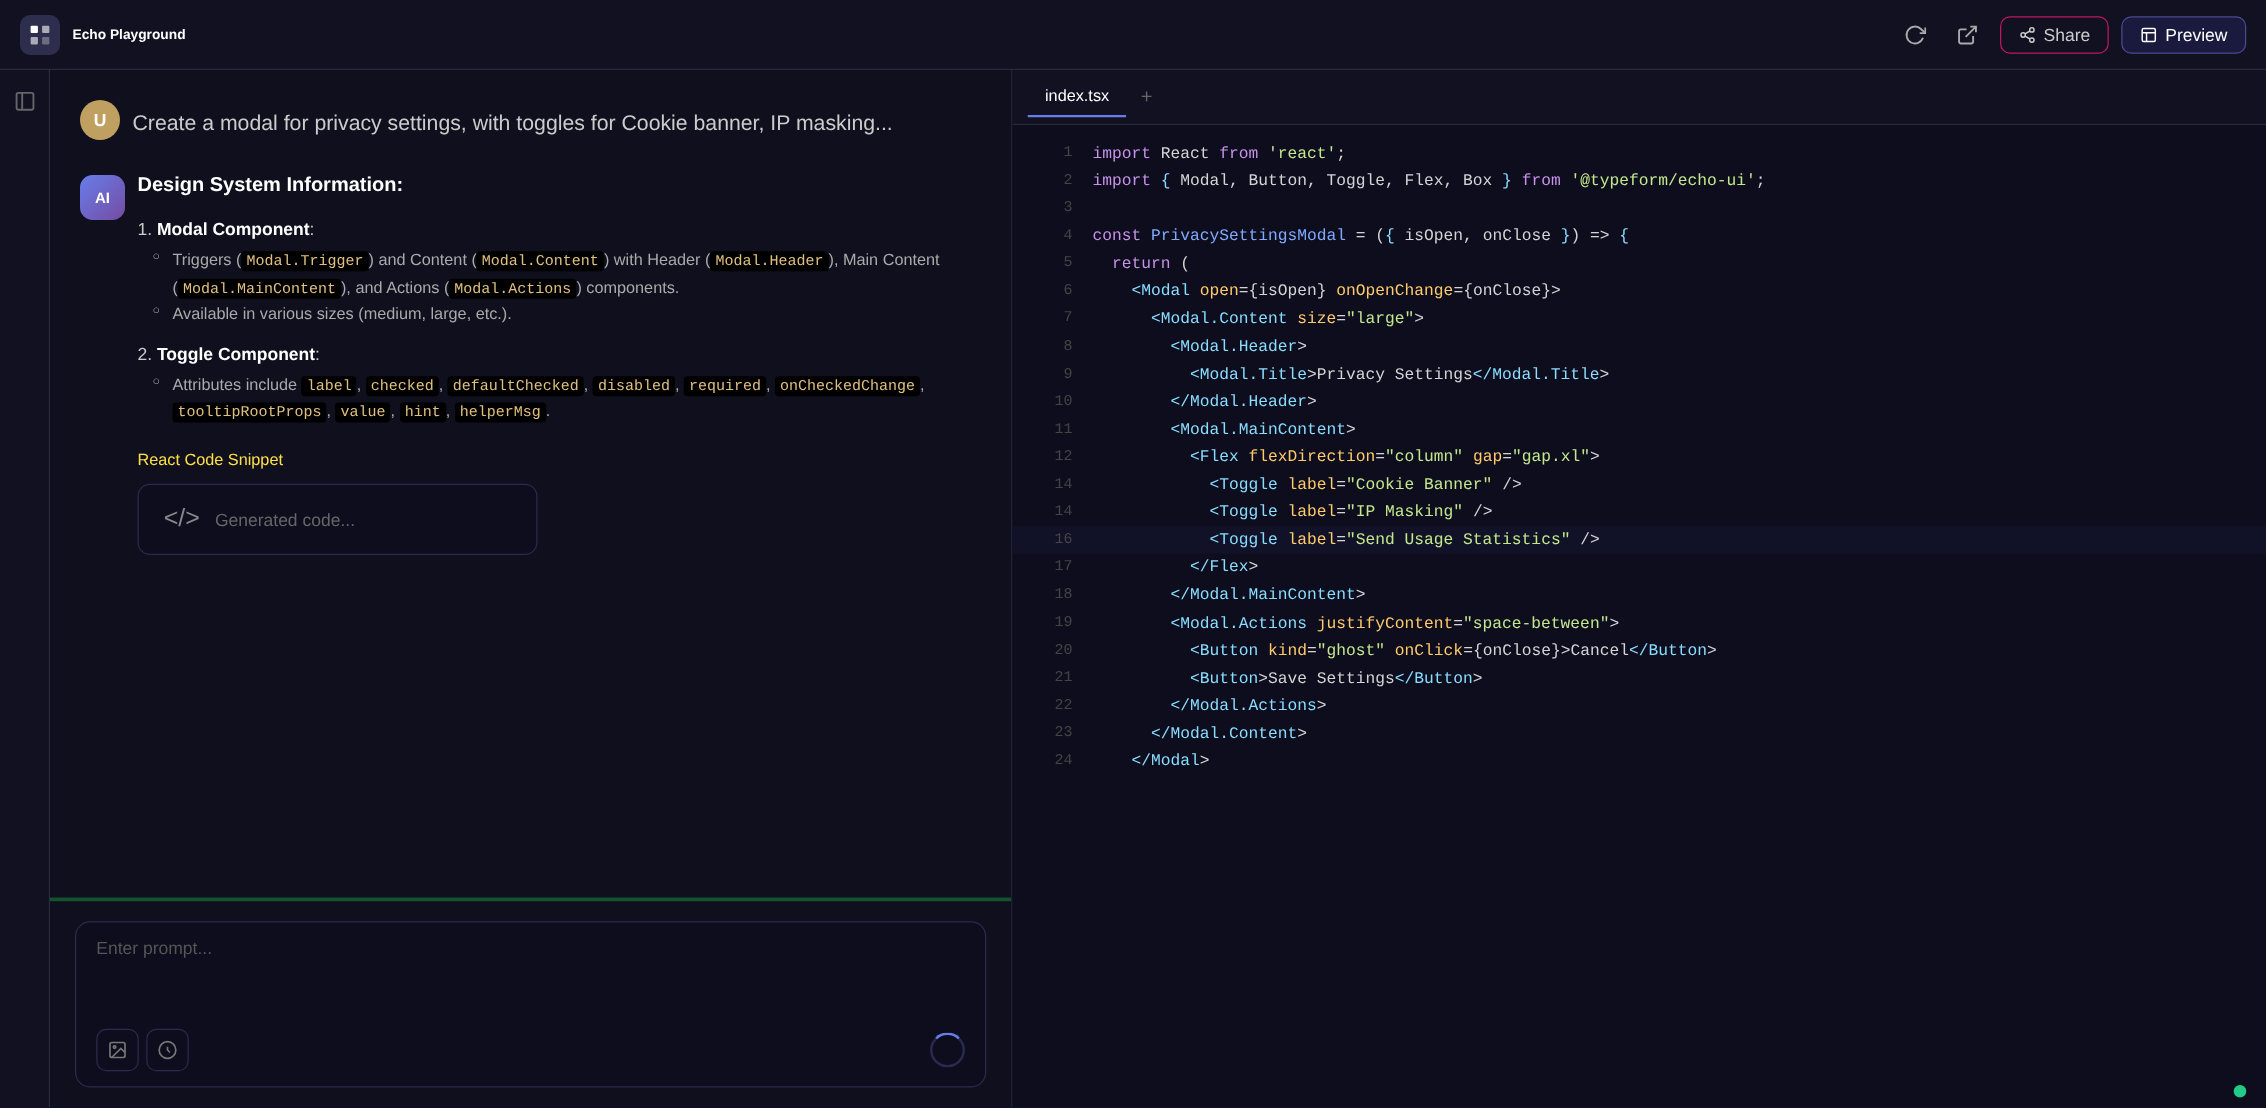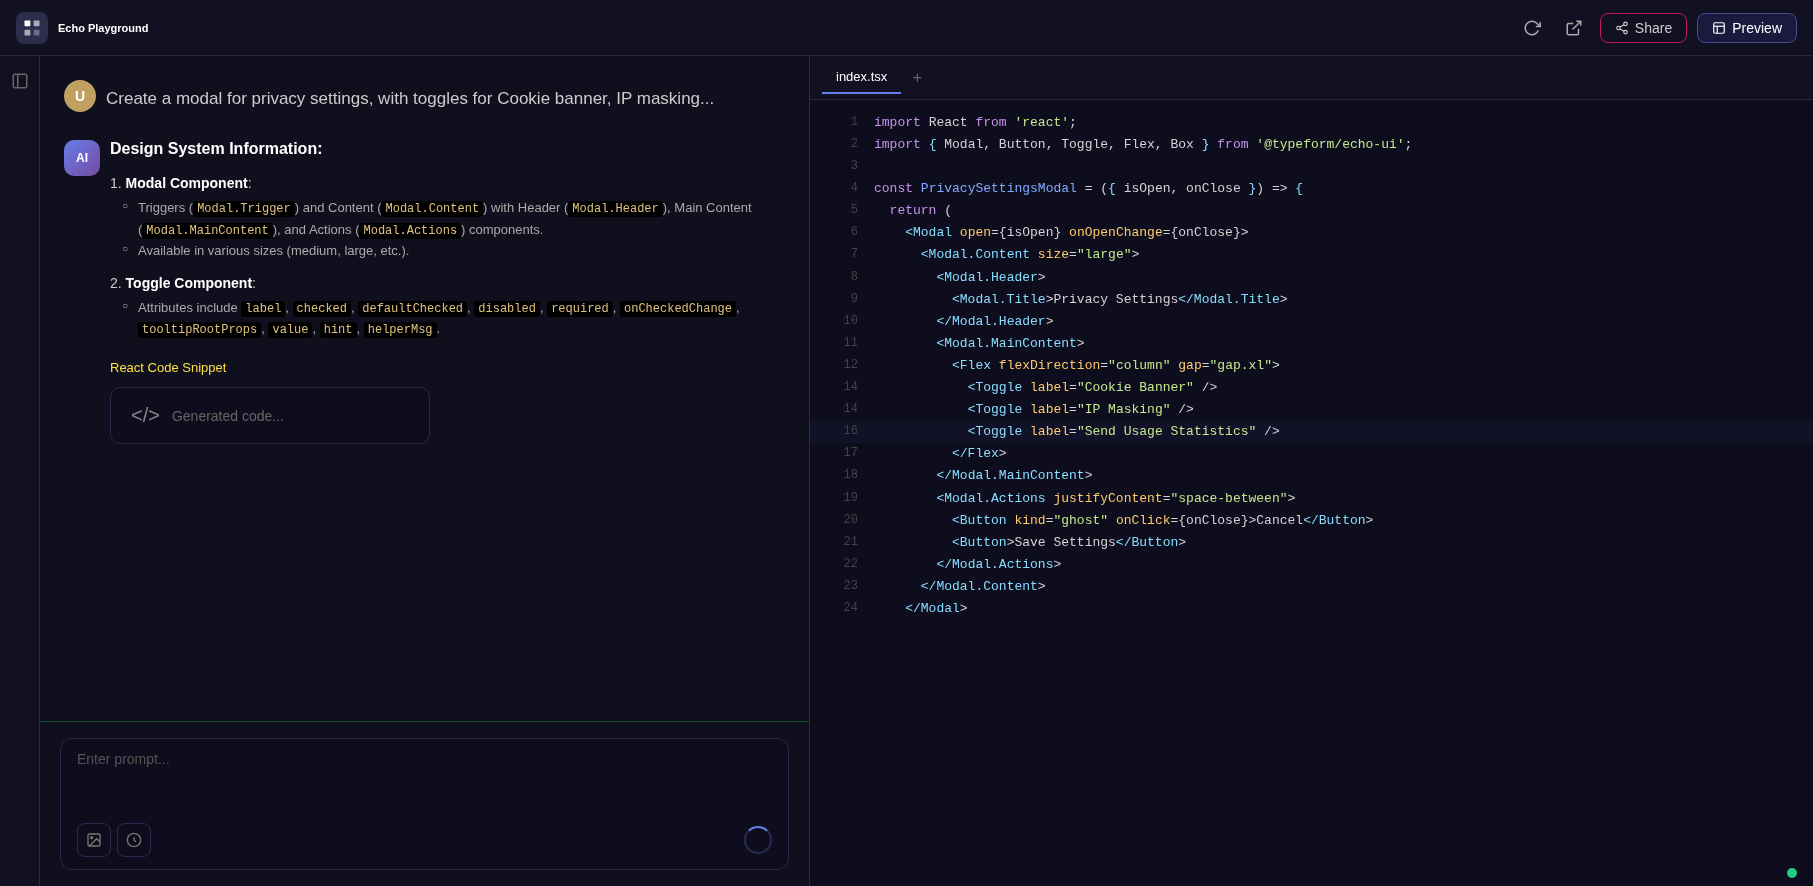--- a/index.html
+++ b/index.html
@@ -253,21 +253,21 @@
       color: #888;
     }
     .code-placeholder-text {
       font-size: 14px;
       color: #666;
     }
 
     
     .input-area {
       padding: 16px 20px;
-      border-top: 1px solid #14532d;
+      border-top: 3px solid #14532d;
       background: #0f0f1e;
     }
     .prompt-box {
       border: 1px solid #2a2a4e;
       border-radius: 12px;
       background: #0d0d1e;
       padding: 12px 16px;
     }
     .prompt-input {
       width: 100%;

